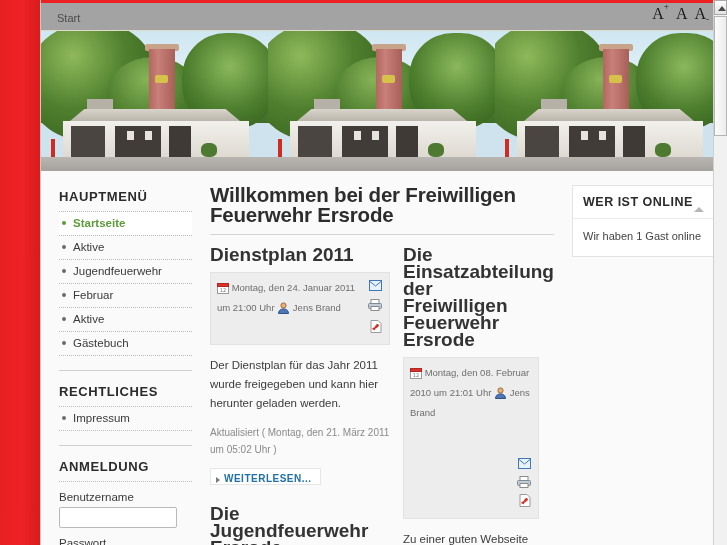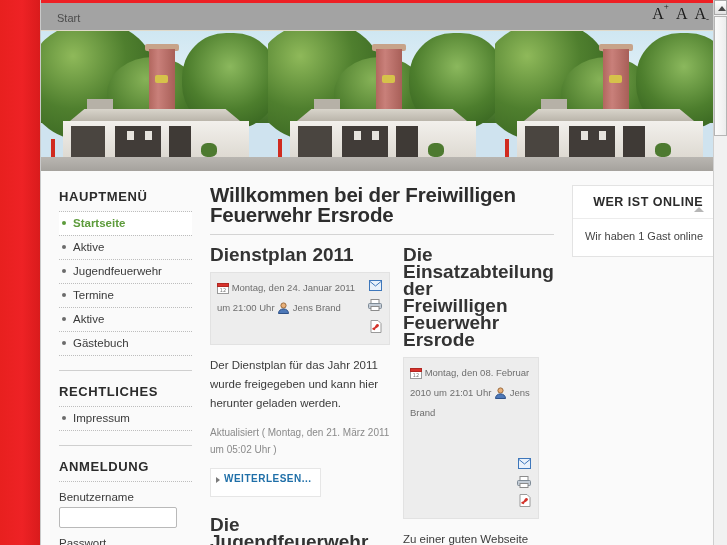--- a/index.html
+++ b/index.html
@@ -150,33 +150,33 @@
   }
   .meta-box .ic{ display:inline-block; vertical-align:-3px; }
   .icon-row{ text-align:right; line-height:16px; }
   .bodytext{
     font-size:11.5px; color:#3b3b3b; line-height:19px; margin:11px 0 0 0;
   }
   .updated{
     font-size:10px; color:#8a8a8a; line-height:17px; margin:11px 0 0 0;
   }
   .readmore{
-    display:inline-block; margin-top:10px; padding:4px 8px 12px 13px;
+    display:inline-block; margin-top:10px; padding:4px 8px 0 13px;
     position:relative; background:#fff; border:1px solid #e6e6e6;
     font-size:10px; font-weight:bold; letter-spacing:.5px;
     color:#1F6FA8; text-decoration:none;
   }
   .readmore:before{
     content:""; position:absolute; left:5px; top:8px;
     border-left:4px solid #7a7a7a; border-top:3px solid transparent;
     border-bottom:3px solid transparent;
   }
 
   
-  #rightbar{ width:146px; flex:0 0 146px; padding:14px 0 0 4px;text-align:right; }
+  #rightbar{ width:146px; flex:0 0 146px; padding:14px 0 0 4px; }
   .panel{ background:#fff; border:1px solid #e3e3e3; }
   .panel-head{
     padding:9px 10px 8px 10px; position:relative;
     font-size:12.5px; font-weight:bold; color:#2b2b2b;
     line-height:15px; letter-spacing:.5px;
     border-bottom:1px solid #ececec;
   }
   .panel-head .caret{
     position:absolute; right:9px; top:21px;
     border-left:5px solid transparent; border-right:5px solid transparent;
@@ -299,21 +299,21 @@
         <li class="active">
           <a href="#">Startseite</a>
         </li>
         <li>
           <a href="#">Aktive</a>
         </li>
         <li>
           <a href="#">Jugendfeuerwehr</a>
         </li>
         <li>
-          <a href="#">Termine</a>
+          <a href="#">Februar</a>
         </li>
         <li>
           <a href="#">Aktive</a>
         </li>
         <li>
           <a href="#">Gästebuch</a>
         </li>
       </ul>
 
       <hr class="sep-rule">

